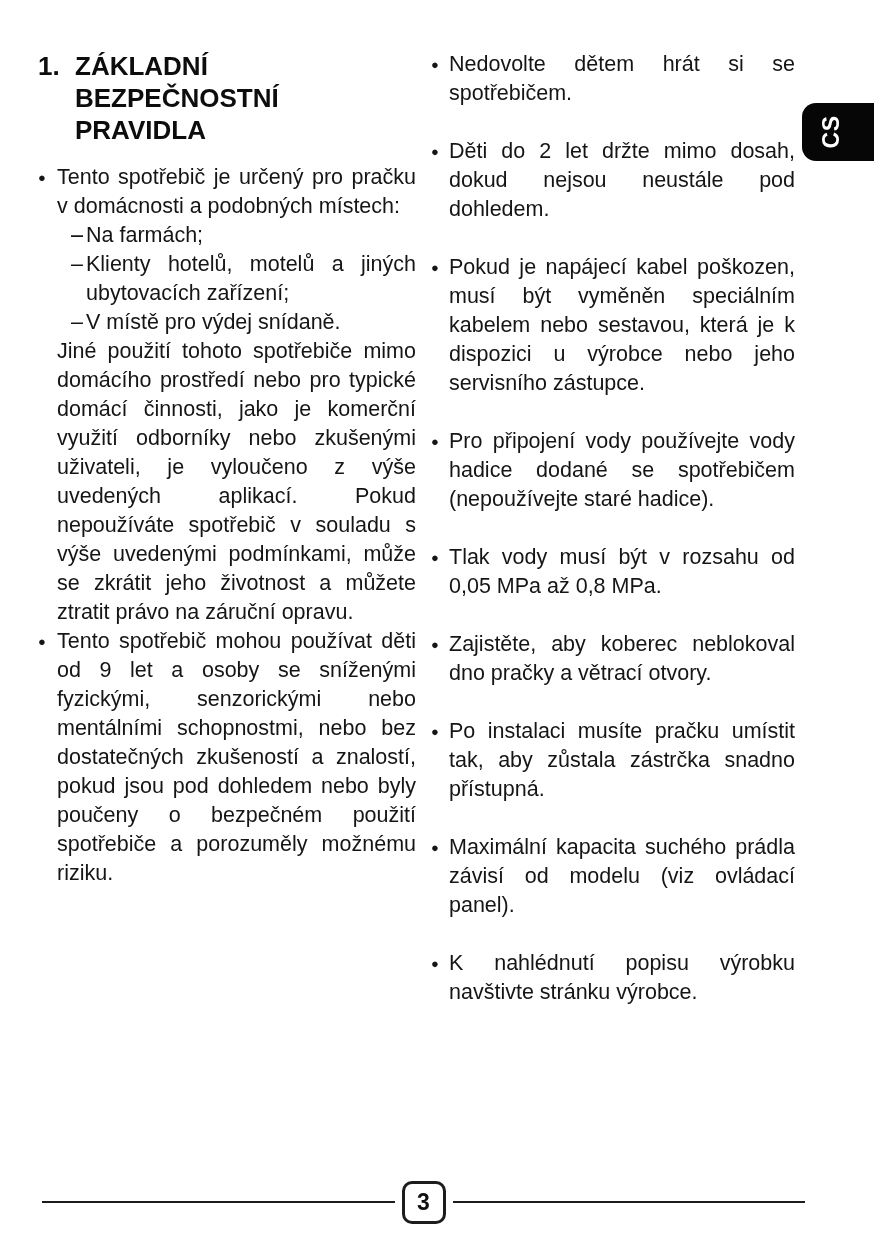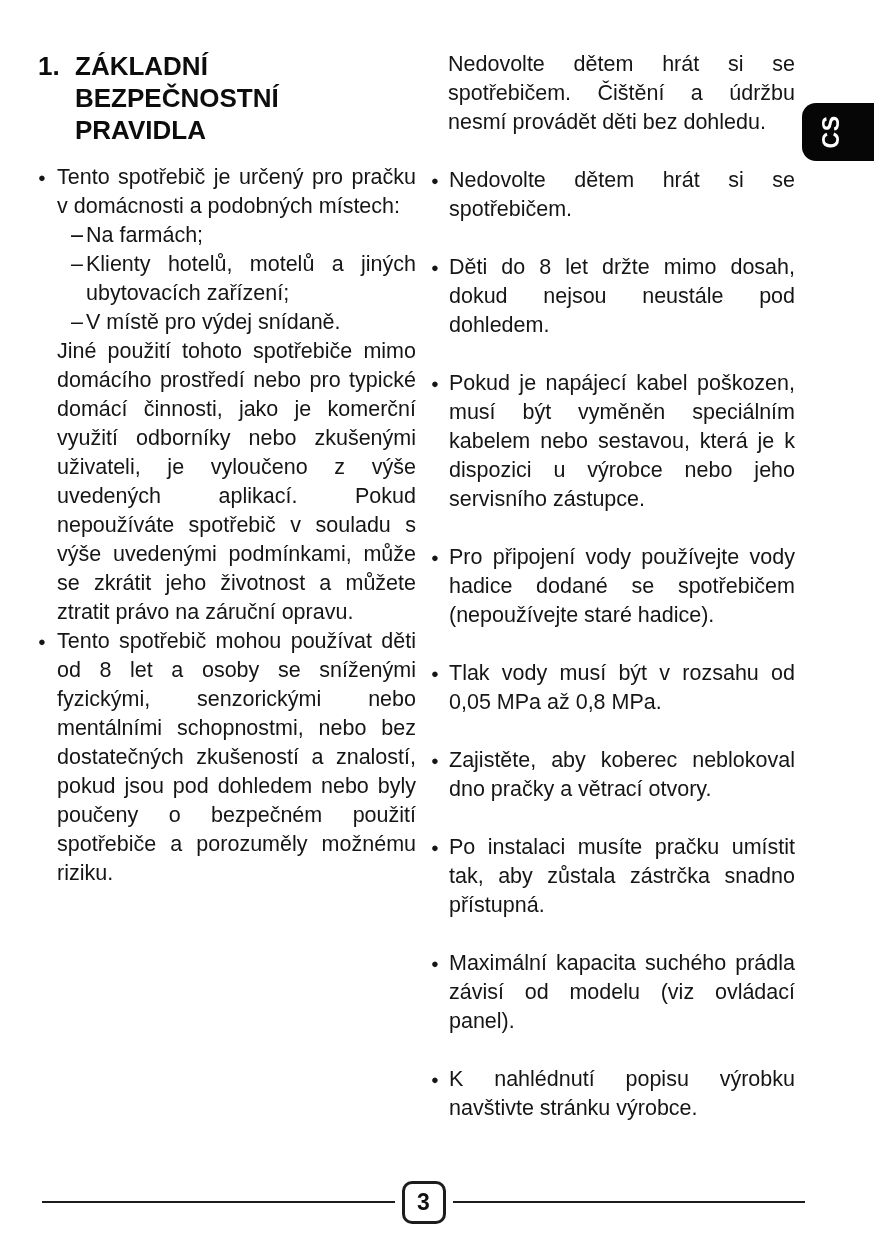--- a/index.html
+++ b/index.html
@@ -134,41 +134,37 @@
         </div>
 
         <div class="item item-plain">
 
           <span class="text">Jiné použití tohoto spotřebiče mimo domácího prostředí nebo pro typické domácí činnosti, jako je komerční využití odborníky nebo zkušenými uživateli, je vyloučeno z výše uvedených aplikací. Pokud nepoužíváte spotřebič v souladu s výše uvedenými podmínkami, může se zkrátit jeho životnost a můžete ztratit právo na záruční opravu.</span>
         </div>
 
 
         <div class="item item-bullet">
           <span class="marker">●</span>
-          <span class="text">Tento spotřebič mohou používat děti od 8 let a osoby se sníženými fyzickými, senzorickými nebo mentálními schopnostmi, nebo bez dostatečných zkušeností a znalostí, pokud jsou pod dohledem nebo byly poučeny o bezpečném použití spotřebiče a porozuměly možnému riziku.</span>
+          <span class="text">Tento spotřebič mohou používat děti od 9 let a osoby se sníženými fyzickými, senzorickými nebo mentálními schopnostmi, nebo bez dostatečných zkušeností a znalostí, pokud jsou pod dohledem nebo byly poučeny o bezpečném použití spotřebiče a porozuměly možnému riziku.</span>
         </div>
       </div>
   </div>
 
   <div class="col col-right">
     <div>
 
-        <div class="item item-plain">
-
-          <span class="text">Nedovolte dětem hrát si se spotřebičem. Čištění a údržbu nesmí provádět děti bez dohledu.</span>
-        </div>
 
         <div class="item item-bullet">
           <span class="marker">●</span>
           <span class="text">Nedovolte dětem hrát si se spotřebičem.</span>
         </div>
 
         <div class="item item-bullet">
           <span class="marker">●</span>
-          <span class="text">Děti do 8 let držte mimo dosah, dokud nejsou neustále pod dohledem.</span>
+          <span class="text">Děti do 2 let držte mimo dosah, dokud nejsou neustále pod dohledem.</span>
         </div>
 
         <div class="item item-bullet">
           <span class="marker">●</span>
           <span class="text">Pokud je napájecí kabel poškozen, musí být vyměněn speciálním kabelem nebo sestavou, která je k dispozici u výrobce nebo jeho servisního zástupce.</span>
         </div>
 
         <div class="item item-bullet">
           <span class="marker">●</span>
           <span class="text">Pro připojení vody používejte vody hadice dodané se spotřebičem (nepoužívejte staré hadice).</span>

